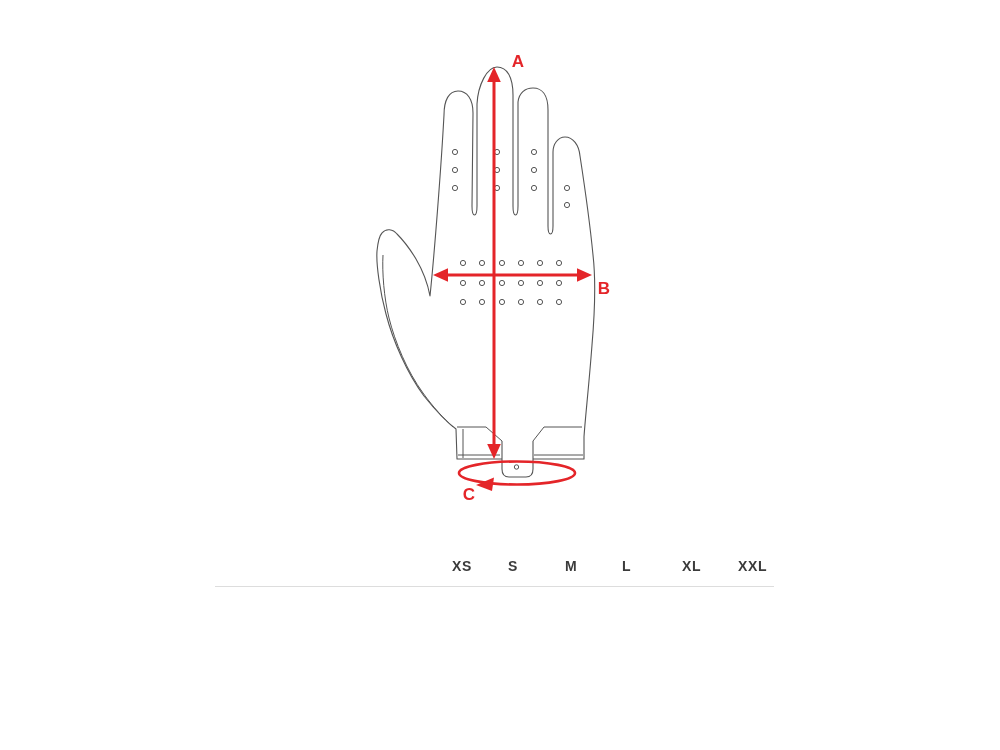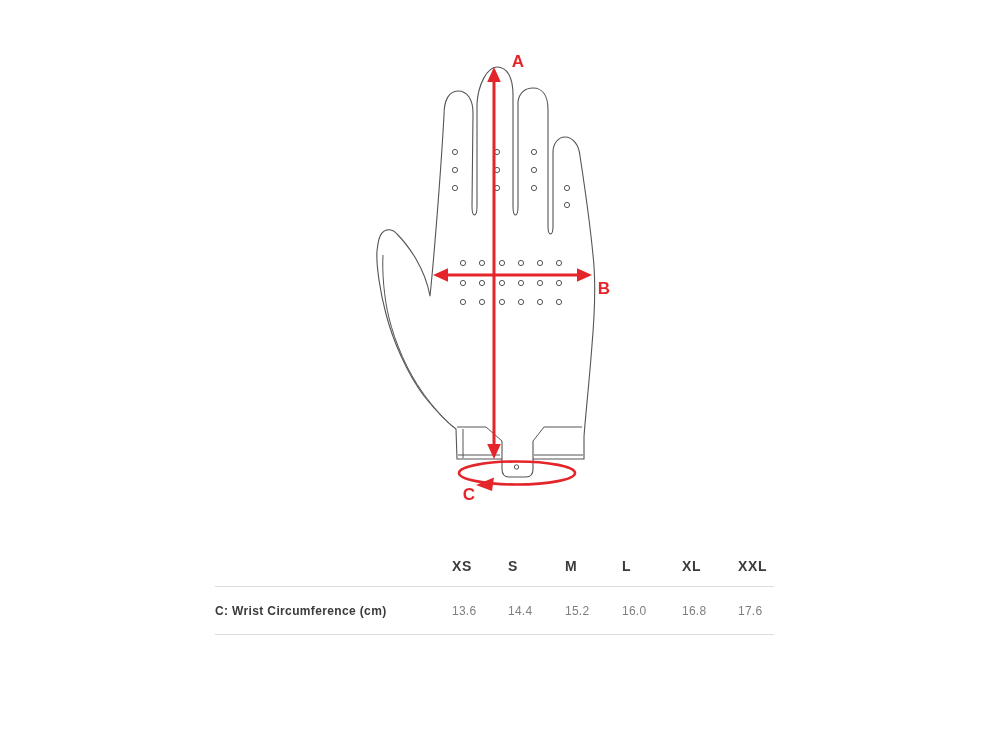--- a/index.html
+++ b/index.html
@@ -159,24 +159,15 @@
       <div class="hcell">XS</div>
       <div class="hcell">S</div>
       <div class="hcell">M</div>
       <div class="hcell">L</div>
       <div class="hcell">XL</div>
       <div class="hcell">XXL</div>
     </div>
 
 
 
-    <div class="trow data">
-      <div class="lcell">C: Wrist Circumference (cm)</div>
-      <div class="vcell">13.6</div>
-      <div class="vcell">14.4</div>
-      <div class="vcell">15.2</div>
-      <div class="vcell">16.0</div>
-      <div class="vcell">16.8</div>
-      <div class="vcell">17.6</div>
-    </div>
 
   </div>
 </div>
 
 </body></html>

